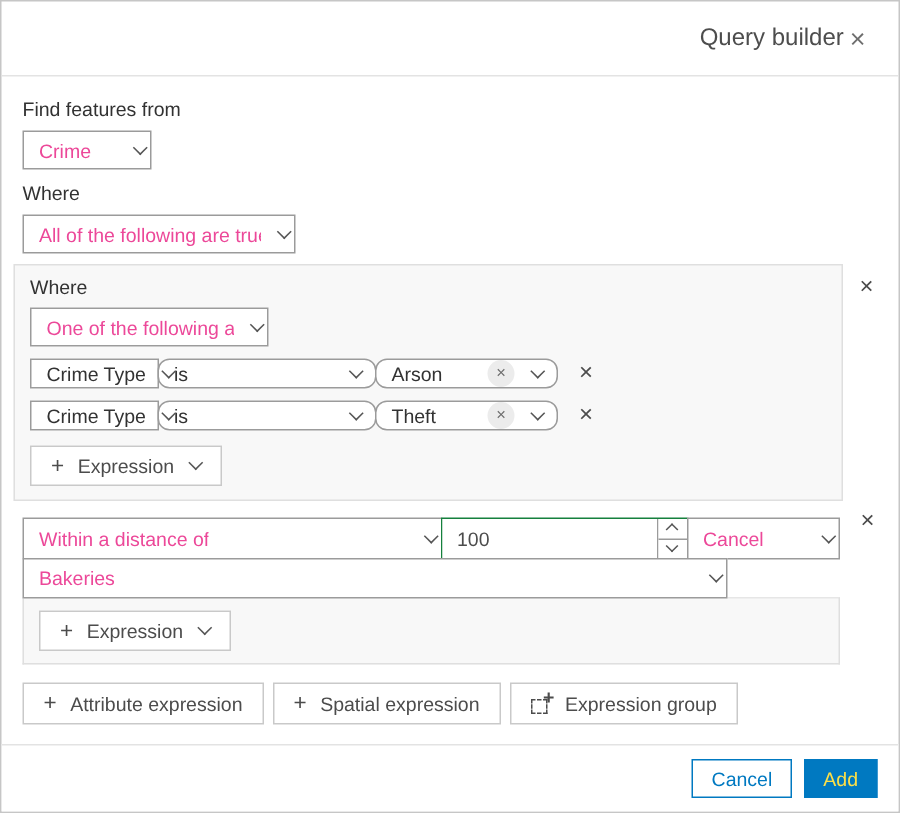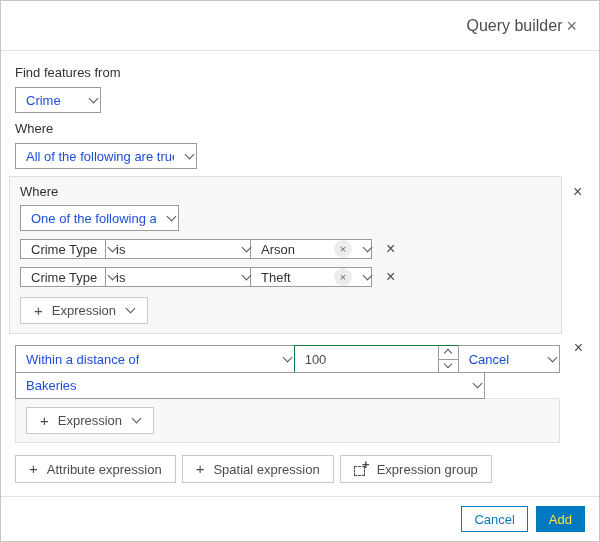--- a/index.html
+++ b/index.html
@@ -16,21 +16,21 @@
   }
   .title { font-size:16px; color:#4d4d4d; }
   .x-btn {
     font-size:18px; line-height:1; color:#6e6e6e; cursor:pointer;
     background:none; border:none; font-family:inherit; padding:0 4px;
   }
   .body { padding:13px 14px 0 14px; font-size:13px; color:#323232; }
   .lbl { margin:1px 0 7px; color:#323232; }
   .select {
     display:inline-flex; align-items:center; height:26px; background:#fff;
-    border:1px solid #9b9b9b; padding:0 3px 0 10px; color:#1d4ed8;
+    border:1px solid #9b9b9b; padding:0 3px 0 10px; color:#ec4899;
     font-size:13px; cursor:pointer;
   }
   .select .txt { margin-right:auto; white-space:nowrap; overflow:hidden; }
   .chev {
     display:inline-block; width:7px; height:7px; flex:none;
     border-right:1.3px solid #555; border-bottom:1.3px solid #555;
     transform:rotate(45deg); margin-top:-4px; margin-left:12px;
   }
   .chev.up { transform:rotate(-135deg); margin-top:3px; }
   .w-crime  { width:86px; }
@@ -40,23 +40,23 @@
   .grp-row { display:flex; align-items:flex-start; }
   .group1 {
     margin-left:-6px; width:553px; background:#f8f8f8;
     border:1px solid #dfdfdf; padding:7px 10px 9px; 
   }
   .group1 .lbl { margin:0 0 6px; }
   .expr-wrap { display:flex; align-items:center; margin-top:8px; }
   .expr-row { display:flex; }
   .seg {
     display:flex; align-items:center; height:20px; background:#fff;
-    border:1px solid #9b9b9b; padding:0 0 0 10px; font-size:13px; cursor:pointer;
-  }
-  .seg + .seg { margin-left:-1px; }
+    border:1px solid #9b9b9b; padding:0 9px 0 10px; font-size:13px; cursor:pointer;
+  }
+  .seg + .seg { margin-left:-1px;border-radius:8px; }
   .seg-field { width:86px; }
   .seg-op    { width:146px; }
   .seg-val   { width:122px; }
   .seg .txt { margin-right:auto; white-space:nowrap; }
   .chip {
     width:18px; height:18px; border-radius:50%; background:#ececec; flex:none;
     display:inline-flex; align-items:center; justify-content:center;
     font-size:11px; color:#6e6e6e; margin-left:auto; cursor:pointer; border:none;
     font-family:inherit;
   }

